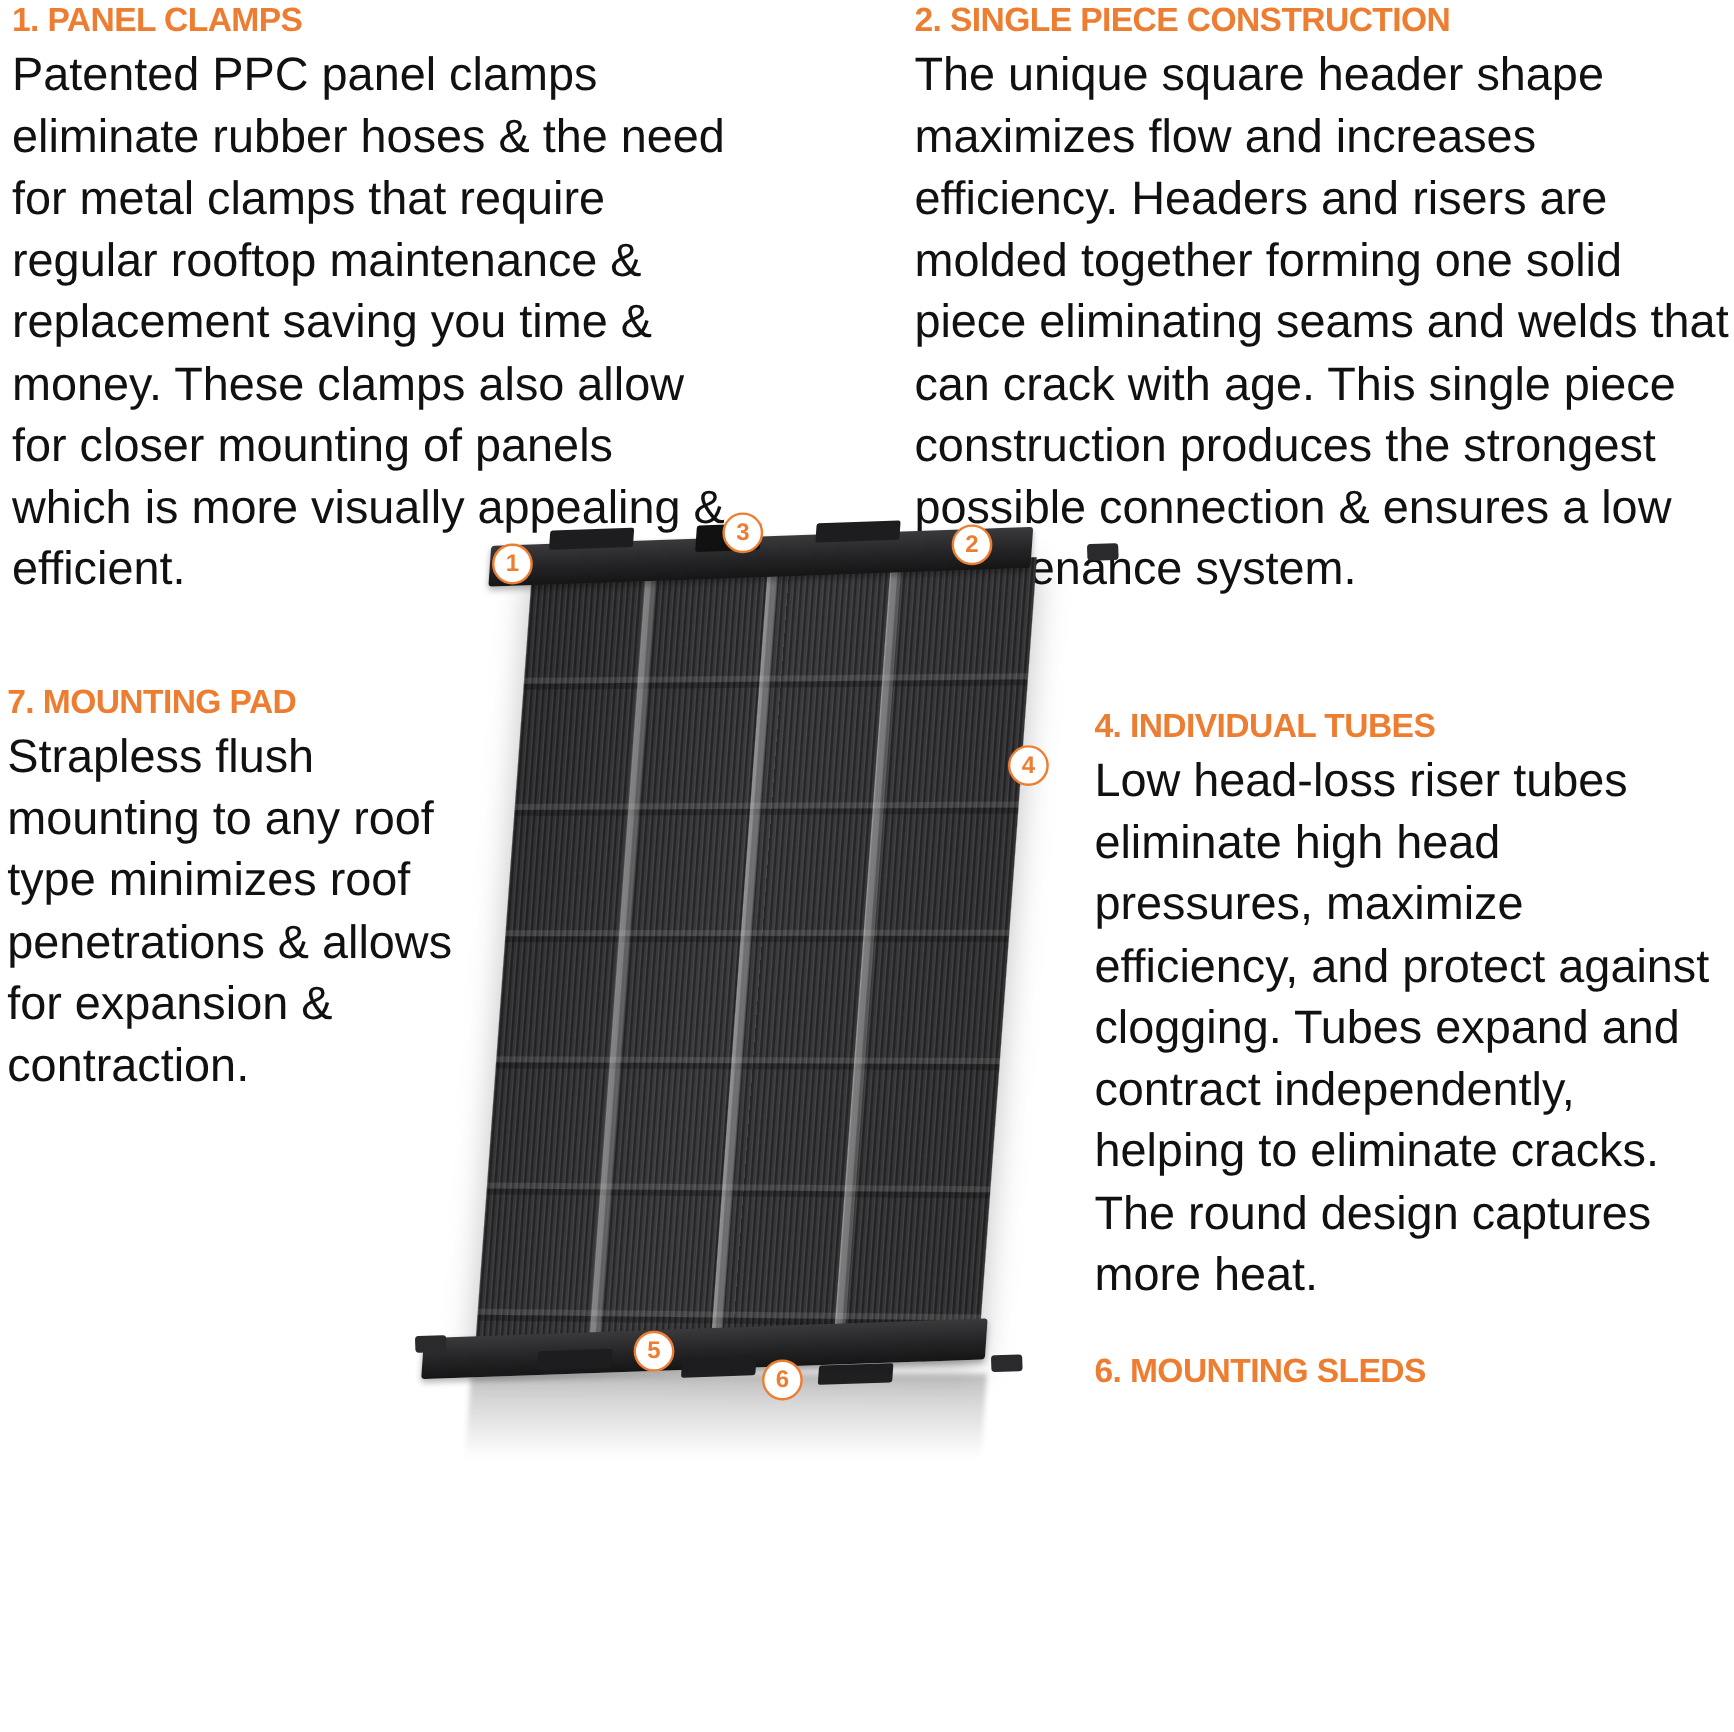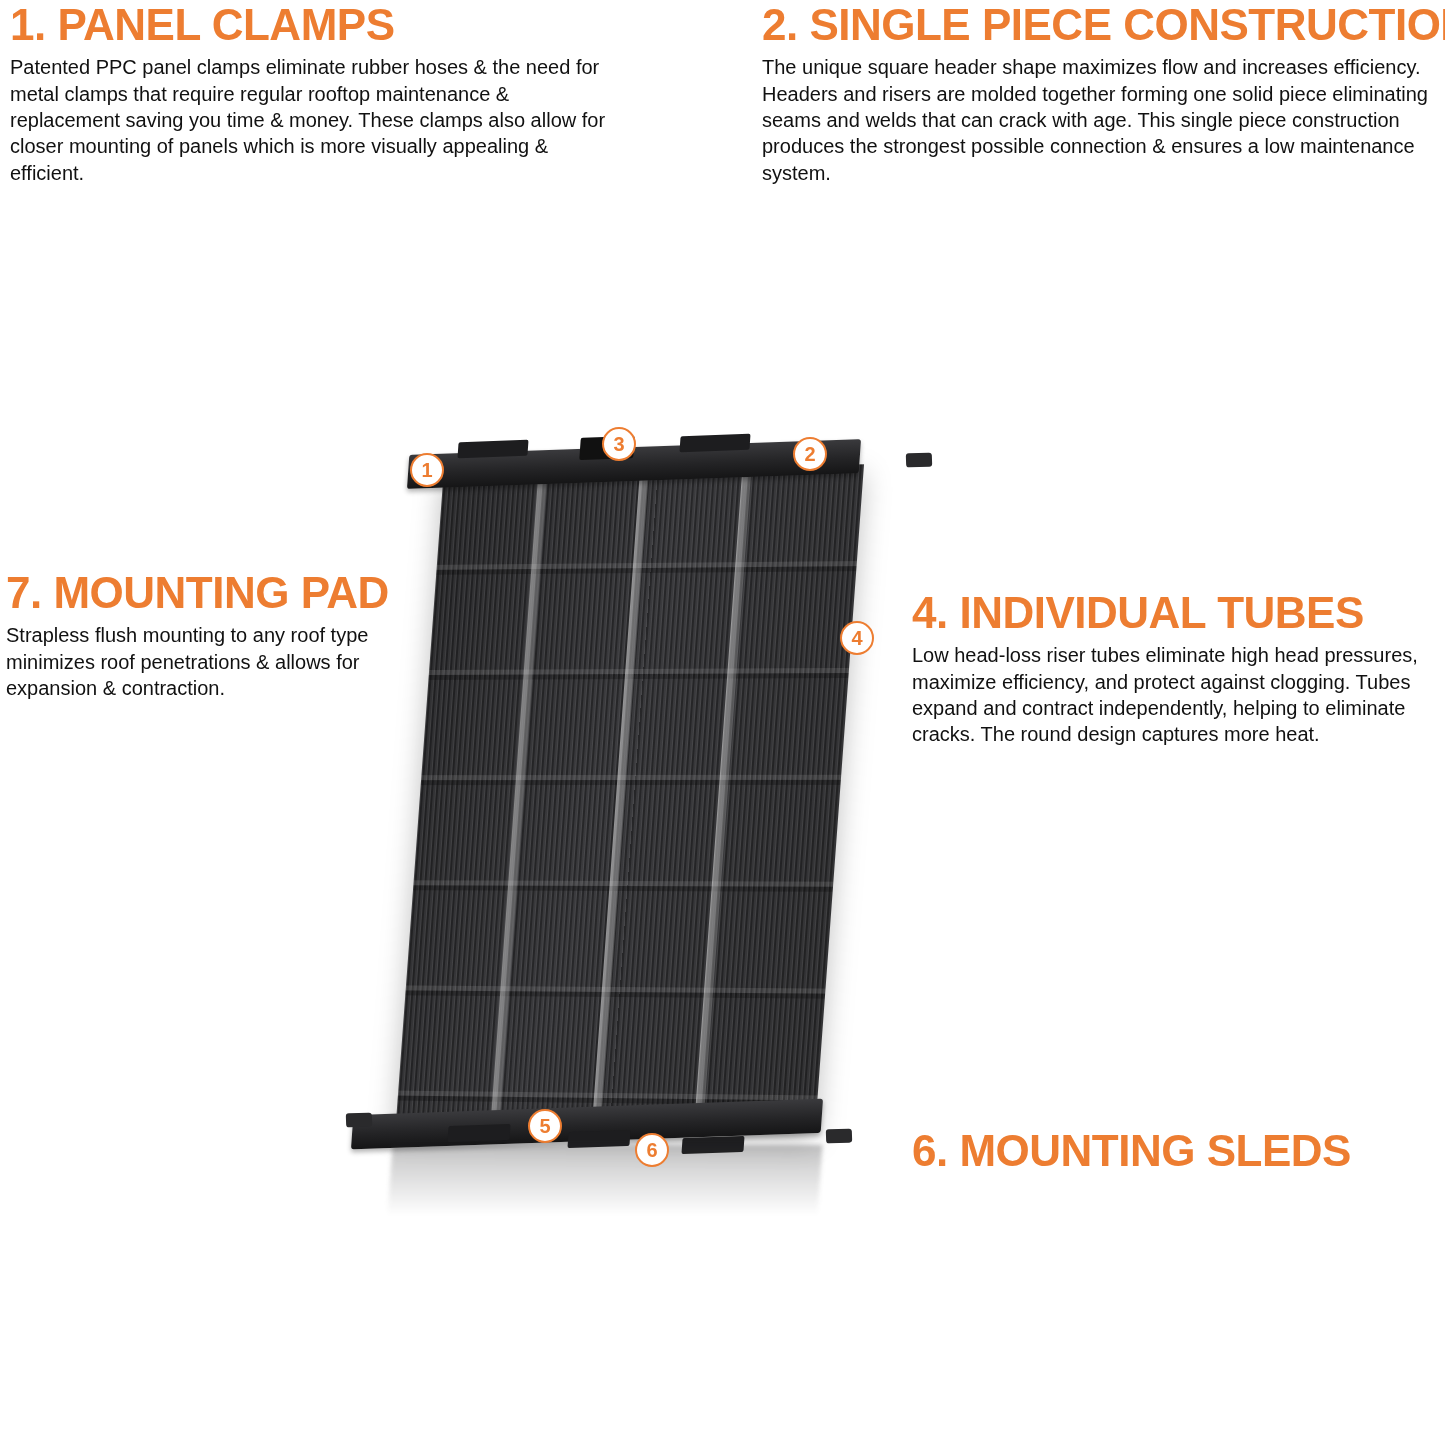--- a/index.html
+++ b/index.html
@@ -13,29 +13,29 @@
     font-family: "Liberation Sans", sans-serif;
     color: #1a1a1a;
     overflow: hidden;
   }
   .feature {
     position: absolute;
   }
   .feature h2 {
     margin: 0 0 6px 0;
     color: #ED7D31;
-    font-size: 44px;
+    font-size: 28px;
     font-weight: bold;
     letter-spacing: -0.5px;
     line-height: 1.05;
     white-space: nowrap;
   }
   .feature p {
     margin: 0;
-    font-size: 20px;
+    font-size: 39px;
     line-height: 1.32;
     color: #111111;
   }
 
   
   #f1 { left: 10px;  top: 2px;   width: 610px; }
   #f2 { left: 762px; top: 2px;   width: 690px; }
   #f3 { left: 6px;   top: 570px; width: 420px; }
   #f4 { left: 912px; top: 590px; width: 520px; }
   #f5 { left: 6px;   top: 1180px;width: 570px; }

